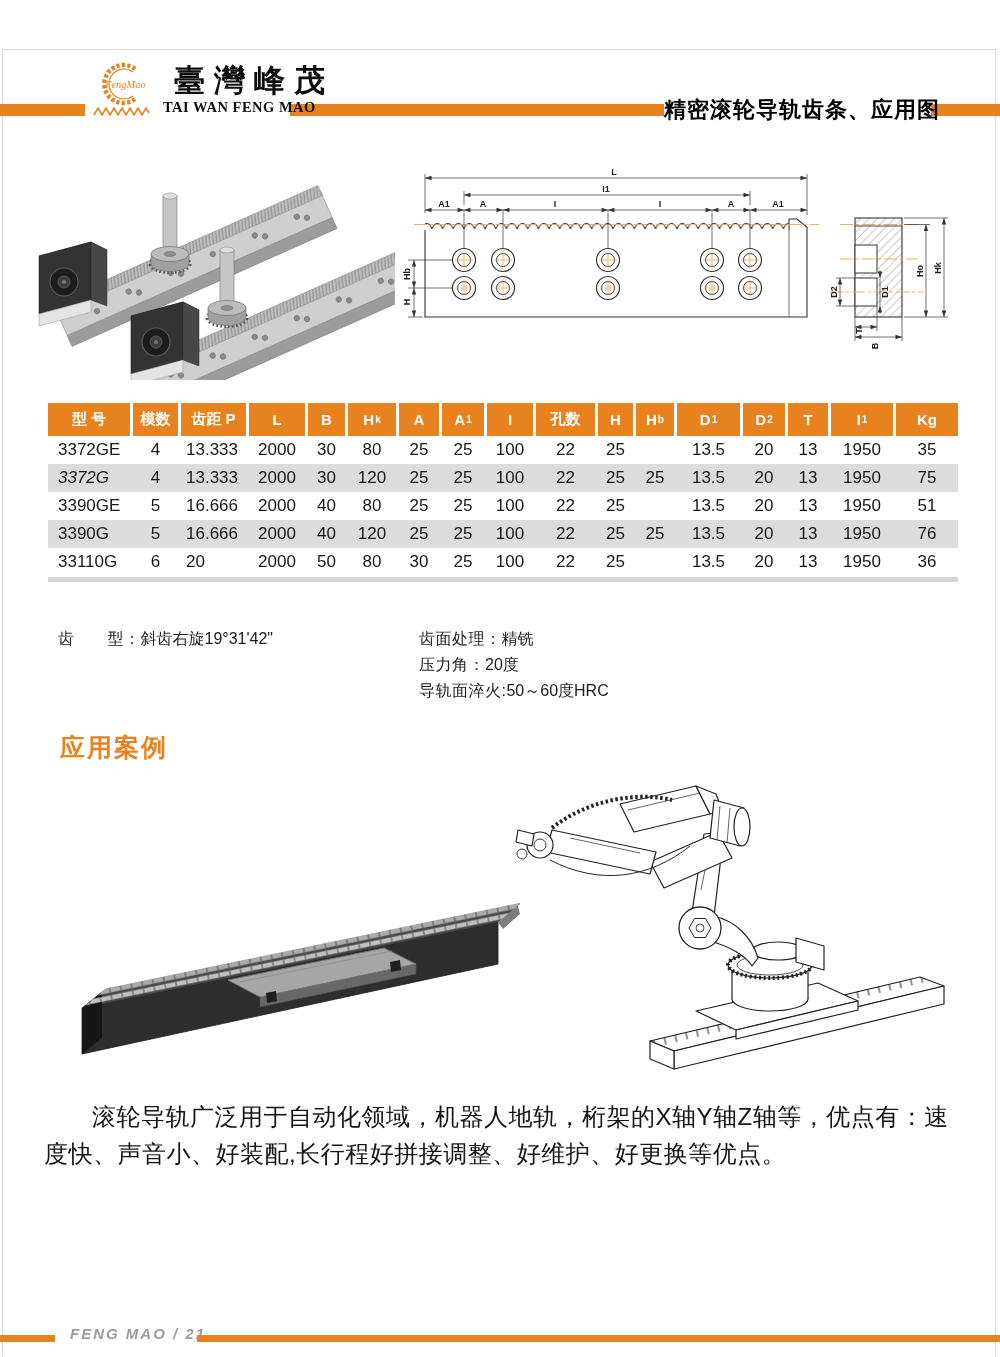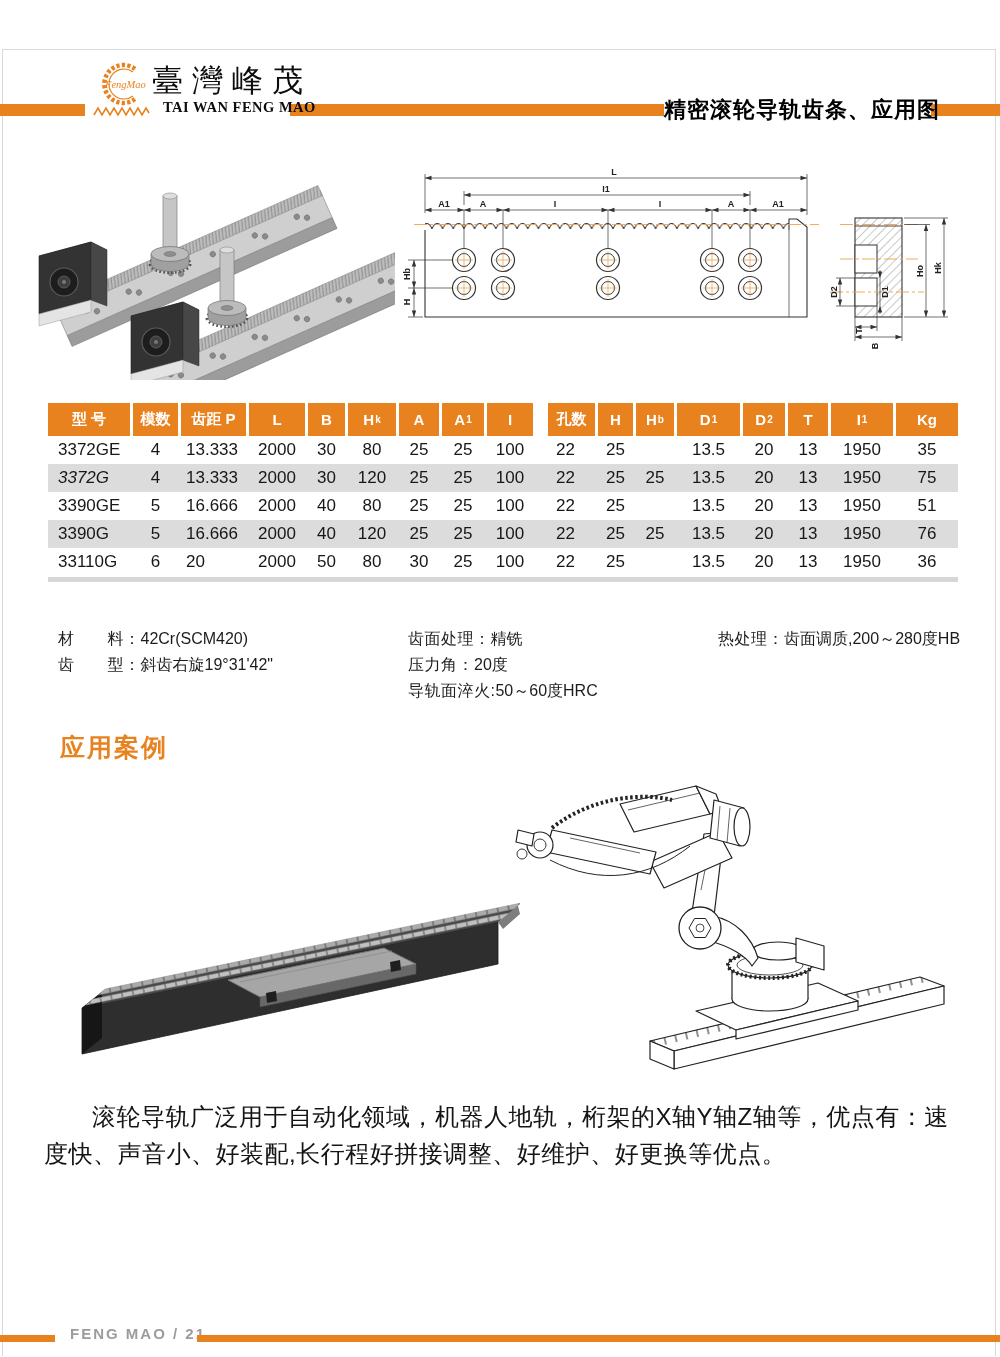--- a/index.html
+++ b/index.html
@@ -16,48 +16,48 @@
   .abs{position:absolute;}
   
   .frame-top{left:2px;top:49px;width:993px;height:1px;background:#d9d9d9;}
   .frame-left{left:2px;top:49px;width:1px;height:1307px;background:#d9d9d9;}
   .frame-right{left:995px;top:49px;width:1px;height:1307px;background:#d9d9d9;}
   
   .bar{background:var(--accent);height:12px;top:104px;}
   .bar-left{left:0;width:85px;}
   .bar-mid{left:290px;width:374px;}
   .bar-right{left:931px;width:69px;}
-  .logo-zh{left:152px;top:60px;font-family:"Liberation Serif",serif;font-weight:normal;font-size:31px;letter-spacing:9px;color:#0d0d0d;white-space:nowrap;}
+  .logo-zh{left:174px;top:60px;font-family:"Liberation Serif",serif;font-weight:bold;font-size:31px;letter-spacing:9px;color:#0d0d0d;white-space:nowrap;}
   .logo-en{left:163px;top:99px;font-family:"Liberation Serif",serif;font-weight:bold;font-size:14.5px;letter-spacing:0.5px;color:#0d0d0d;white-space:nowrap;}
   .page-title{left:664px;top:95px;font-size:22px;font-weight:bold;color:#000;white-space:nowrap;letter-spacing:1px;}
   
   .spec-table{left:48px;top:403px;width:910px;}
   .t-head{display:flex;gap:3px;height:33px;}
   .th{background:var(--accent);color:#fff;font-size:15px;font-weight:bold;display:flex;align-items:center;justify-content:center;white-space:nowrap;}
   .th sub{font-size:10px;line-height:1;margin-left:1px;}
   .t-row{display:flex;gap:3px;height:28px;}
   .t-row.alt{background:var(--row-alt);}
   .td{font-size:17px;color:#171717;display:flex;align-items:center;justify-content:center;white-space:nowrap;}
   .td.align-left{justify-content:flex-start;}
   .td.c0{padding-left:10px;box-sizing:border-box;}
   .td.c2{padding-left:5px;box-sizing:border-box;}
   .t-bottom{height:5px;background:#d7d7d7;margin-top:1px;}
   
   .spec-col{font-size:16px;line-height:26px;color:#1c1c1c;top:626px;white-space:nowrap;}
   .spec-col1{left:58px;}
-  .spec-col2{left:408px;}
+  .spec-col2{left:419px;}
   .spec-col3{left:718px;}
   .spec-line .spec-label{letter-spacing:0.5px;}
   
   .app-title{left:60px;top:731px;font-size:25px;font-weight:bold;color:var(--accent);letter-spacing:2px;}
   .app-desc{left:44px;top:1098px;width:916px;font-size:24px;line-height:37px;color:#141414;text-indent:2em;letter-spacing:0.5px;}
   
   .footer-bar1{left:0;top:1335px;width:55px;height:7px;background:var(--accent);}
   .footer-bar2{left:197px;top:1335px;width:803px;height:7px;background:var(--accent);}
-  .footer-label{left:70px;top:1325px;font-size:15px;font-weight:bold;color:var(--footer-text);letter-spacing:2px;white-space:nowrap;}
+  .footer-label{left:70px;top:1325px;font-size:15px;font-weight:bold;font-style:italic;color:var(--footer-text);letter-spacing:2px;white-space:nowrap;}
   
   svg{display:block;}
   .dim{font-family:"Liberation Sans",sans-serif;font-size:9px;font-weight:bold;fill:#222;}
   .dl{stroke:#333;stroke-width:0.7;}
   .ol{stroke:#333;stroke-width:1.1;fill:none;}
   .cl{stroke:var(--centerline);stroke-width:0.9;stroke-dasharray:13 3 3 3;fill:none;}
 </style>
 </head>
 <body>
 
@@ -310,21 +310,21 @@
       <div class="th" style="width: 40px;">
         <span>A</span>
       </div>
       <div class="th" style="width: 42px;">
         <span>A</span>
         <sub>1</sub>
       </div>
       <div class="th" style="width: 46px;">
         <span>I</span>
       </div>
-      <div class="th" style="width: 47px; margin-left: 12px;">
+      <div class="th" style="width: 59px;">
         <span>孔数</span>
       </div>
       <div class="th" style="width: 35px;">
         <span>H</span>
       </div>
       <div class="th" style="width: 38px;">
         <span>H</span>
         <sub>b</sub>
       </div>
       <div class="th" style="width: 63px;">
@@ -440,30 +440,28 @@
         <div class="td c13" style="width: 42px;">20</div>
         <div class="td c14" style="width: 40px;">13</div>
         <div class="td c15" style="width: 62px;">1950</div>
         <div class="td c16" style="width: 62px;">36</div>
       </div>
     </div>
   <div class="t-bottom"></div>
 </div>
 
 <div class="abs spec-col spec-col1" id="spec-col1">
-    <div class="spec-line"><span class="spec-label">材　　料：</span><span>42Cr(SCM420)</span></div>
     <div class="spec-line"><span class="spec-label">齿　　型：</span><span>斜齿右旋19°31'42"</span></div>
   </div>
 <div class="abs spec-col spec-col2" id="spec-col2">
     <div class="spec-line"><span class="spec-label">齿面处理：</span><span>精铣</span></div>
     <div class="spec-line"><span class="spec-label">压力角：</span><span>20度</span></div>
     <div class="spec-line"><span class="spec-label">导轨面淬火:</span><span>50～60度HRC</span></div>
   </div>
 <div class="abs spec-col spec-col3" id="spec-col3">
-    <div class="spec-line"><span class="spec-label">热处理：</span><span>齿面调质,200～280度HB</span></div>
   </div>
 
 <div class="abs app-title">应用案例</div>
 
 <svg class="abs" style="left:60px;top:860px;" width="460" height="230" viewBox="0 0 460 230">
   <defs>
     <pattern id="ticksS" width="11" height="220" patternUnits="userSpaceOnUse" patternTransform="rotate(-11.5)">
       <line x1="1" y1="0" x2="1" y2="220" stroke="#2f2f2f" stroke-width="1"></line>
     </pattern>
   </defs>

